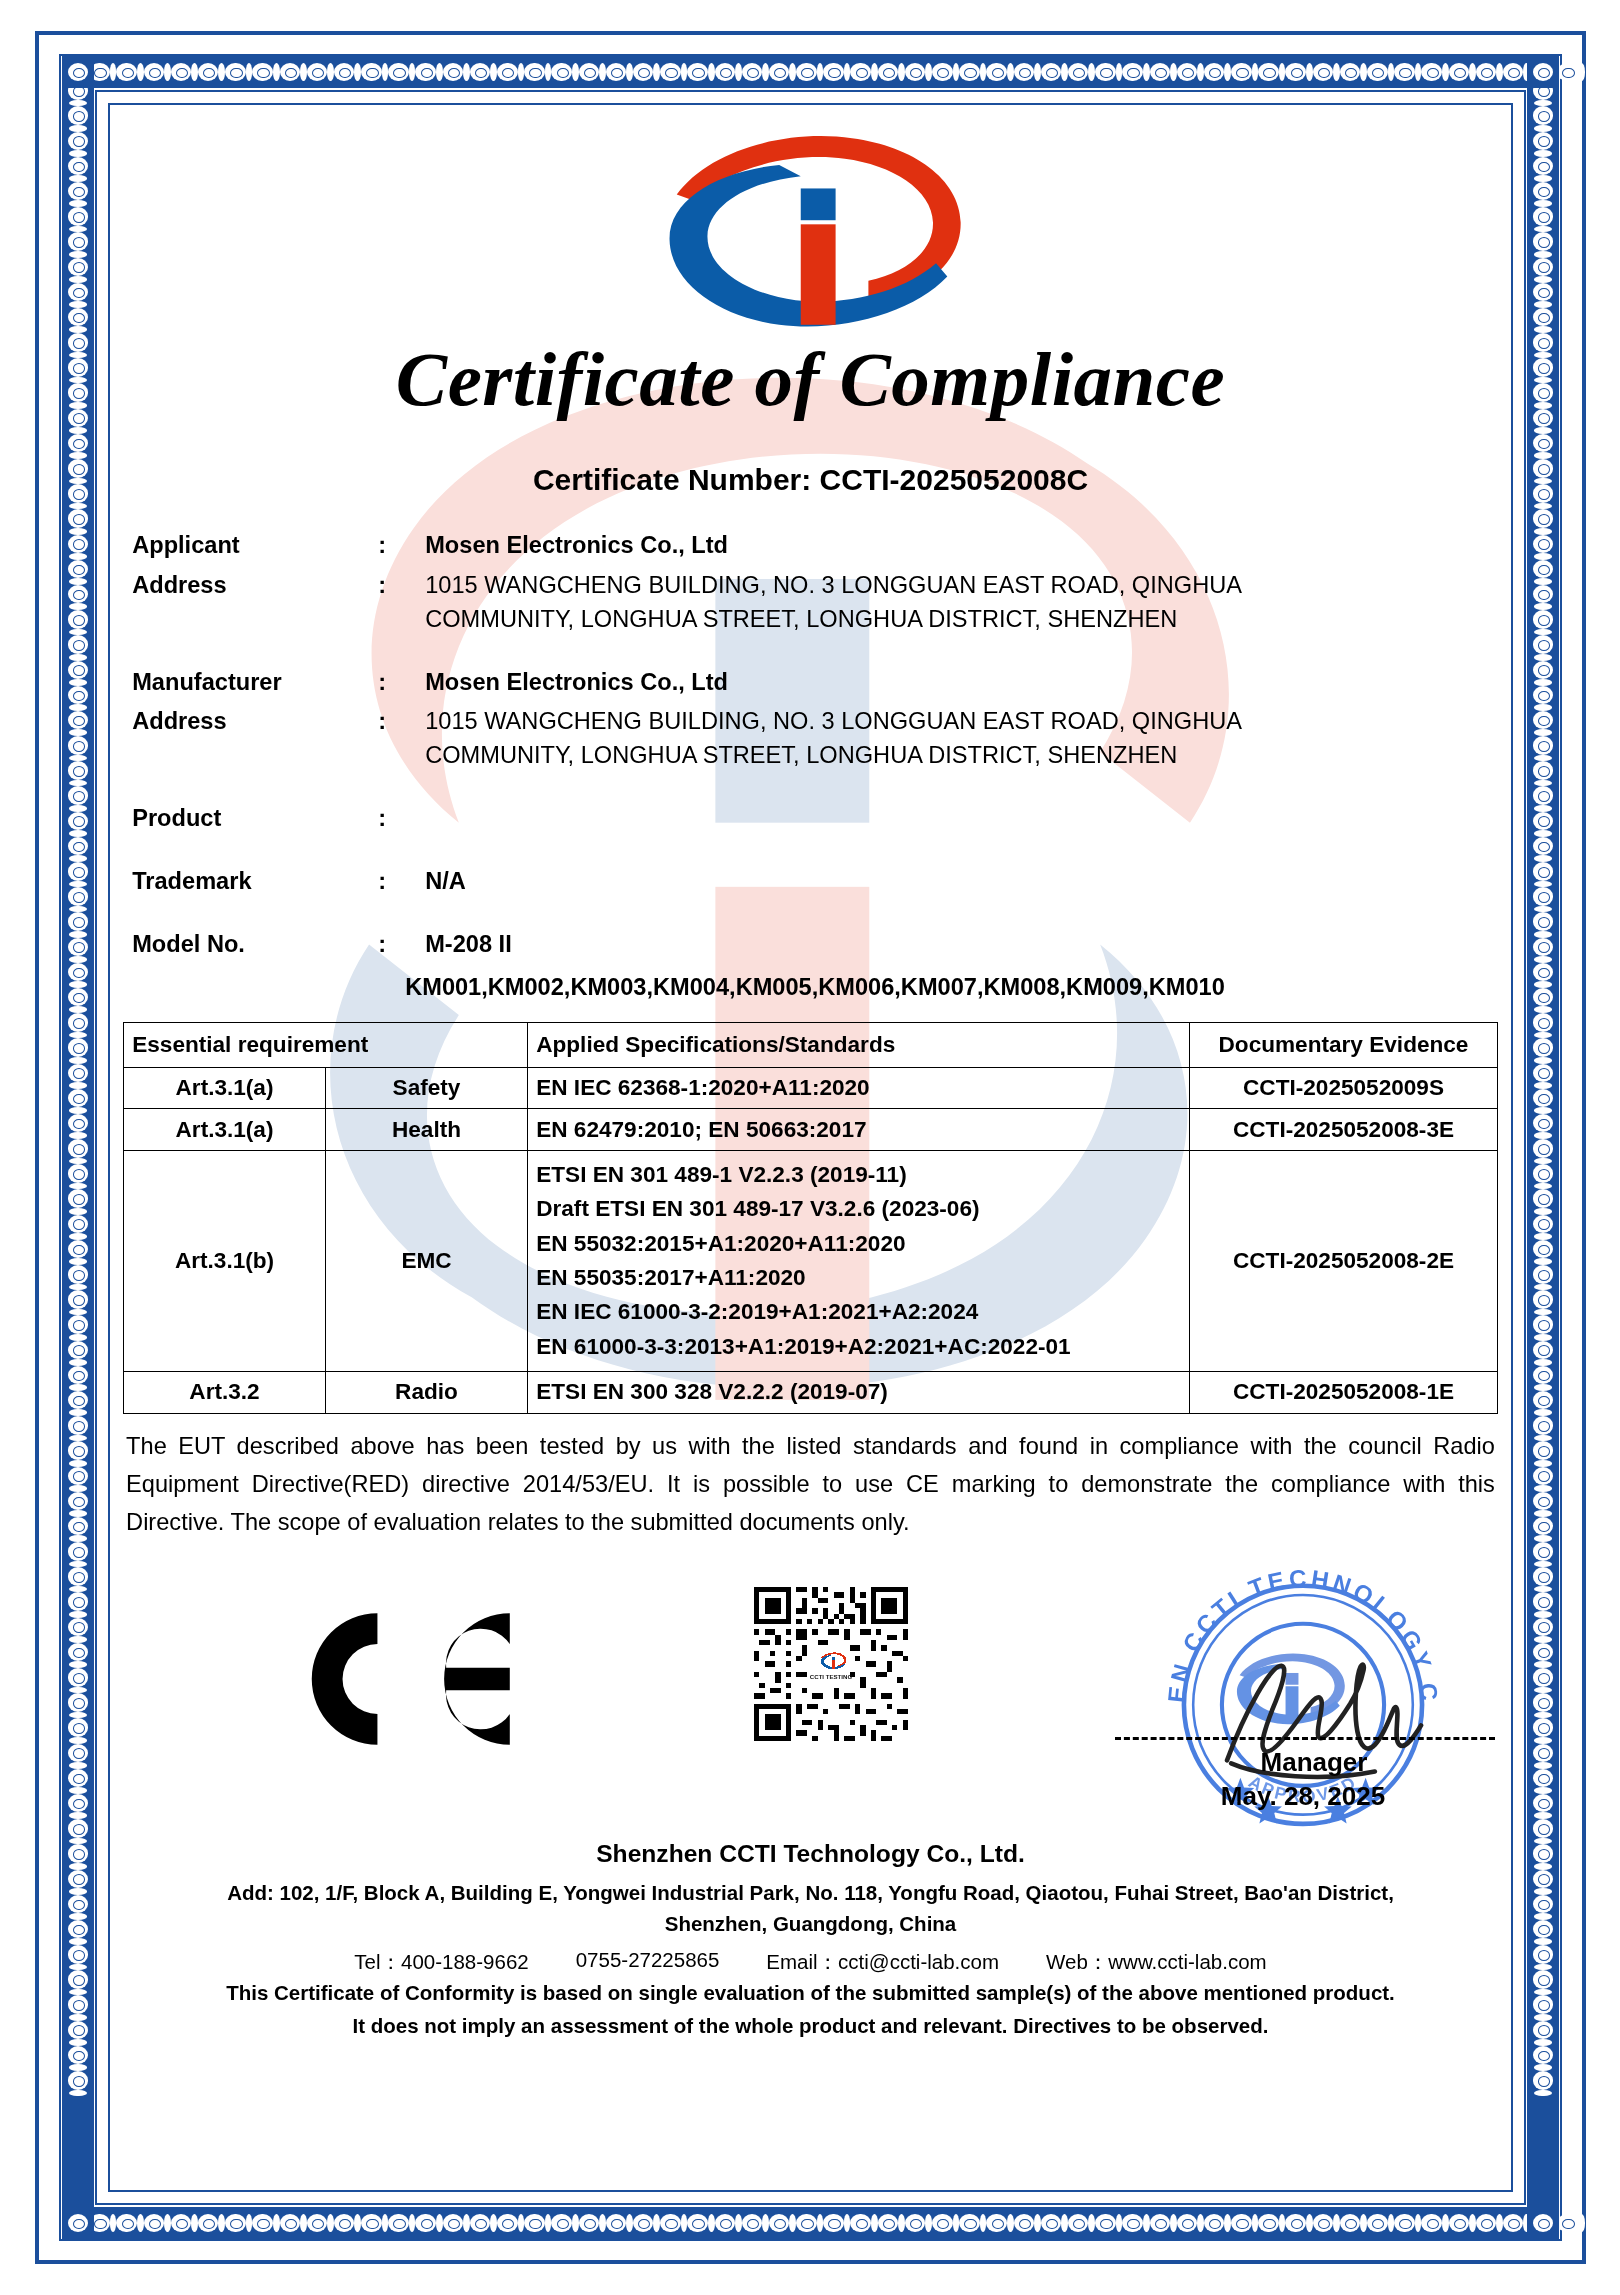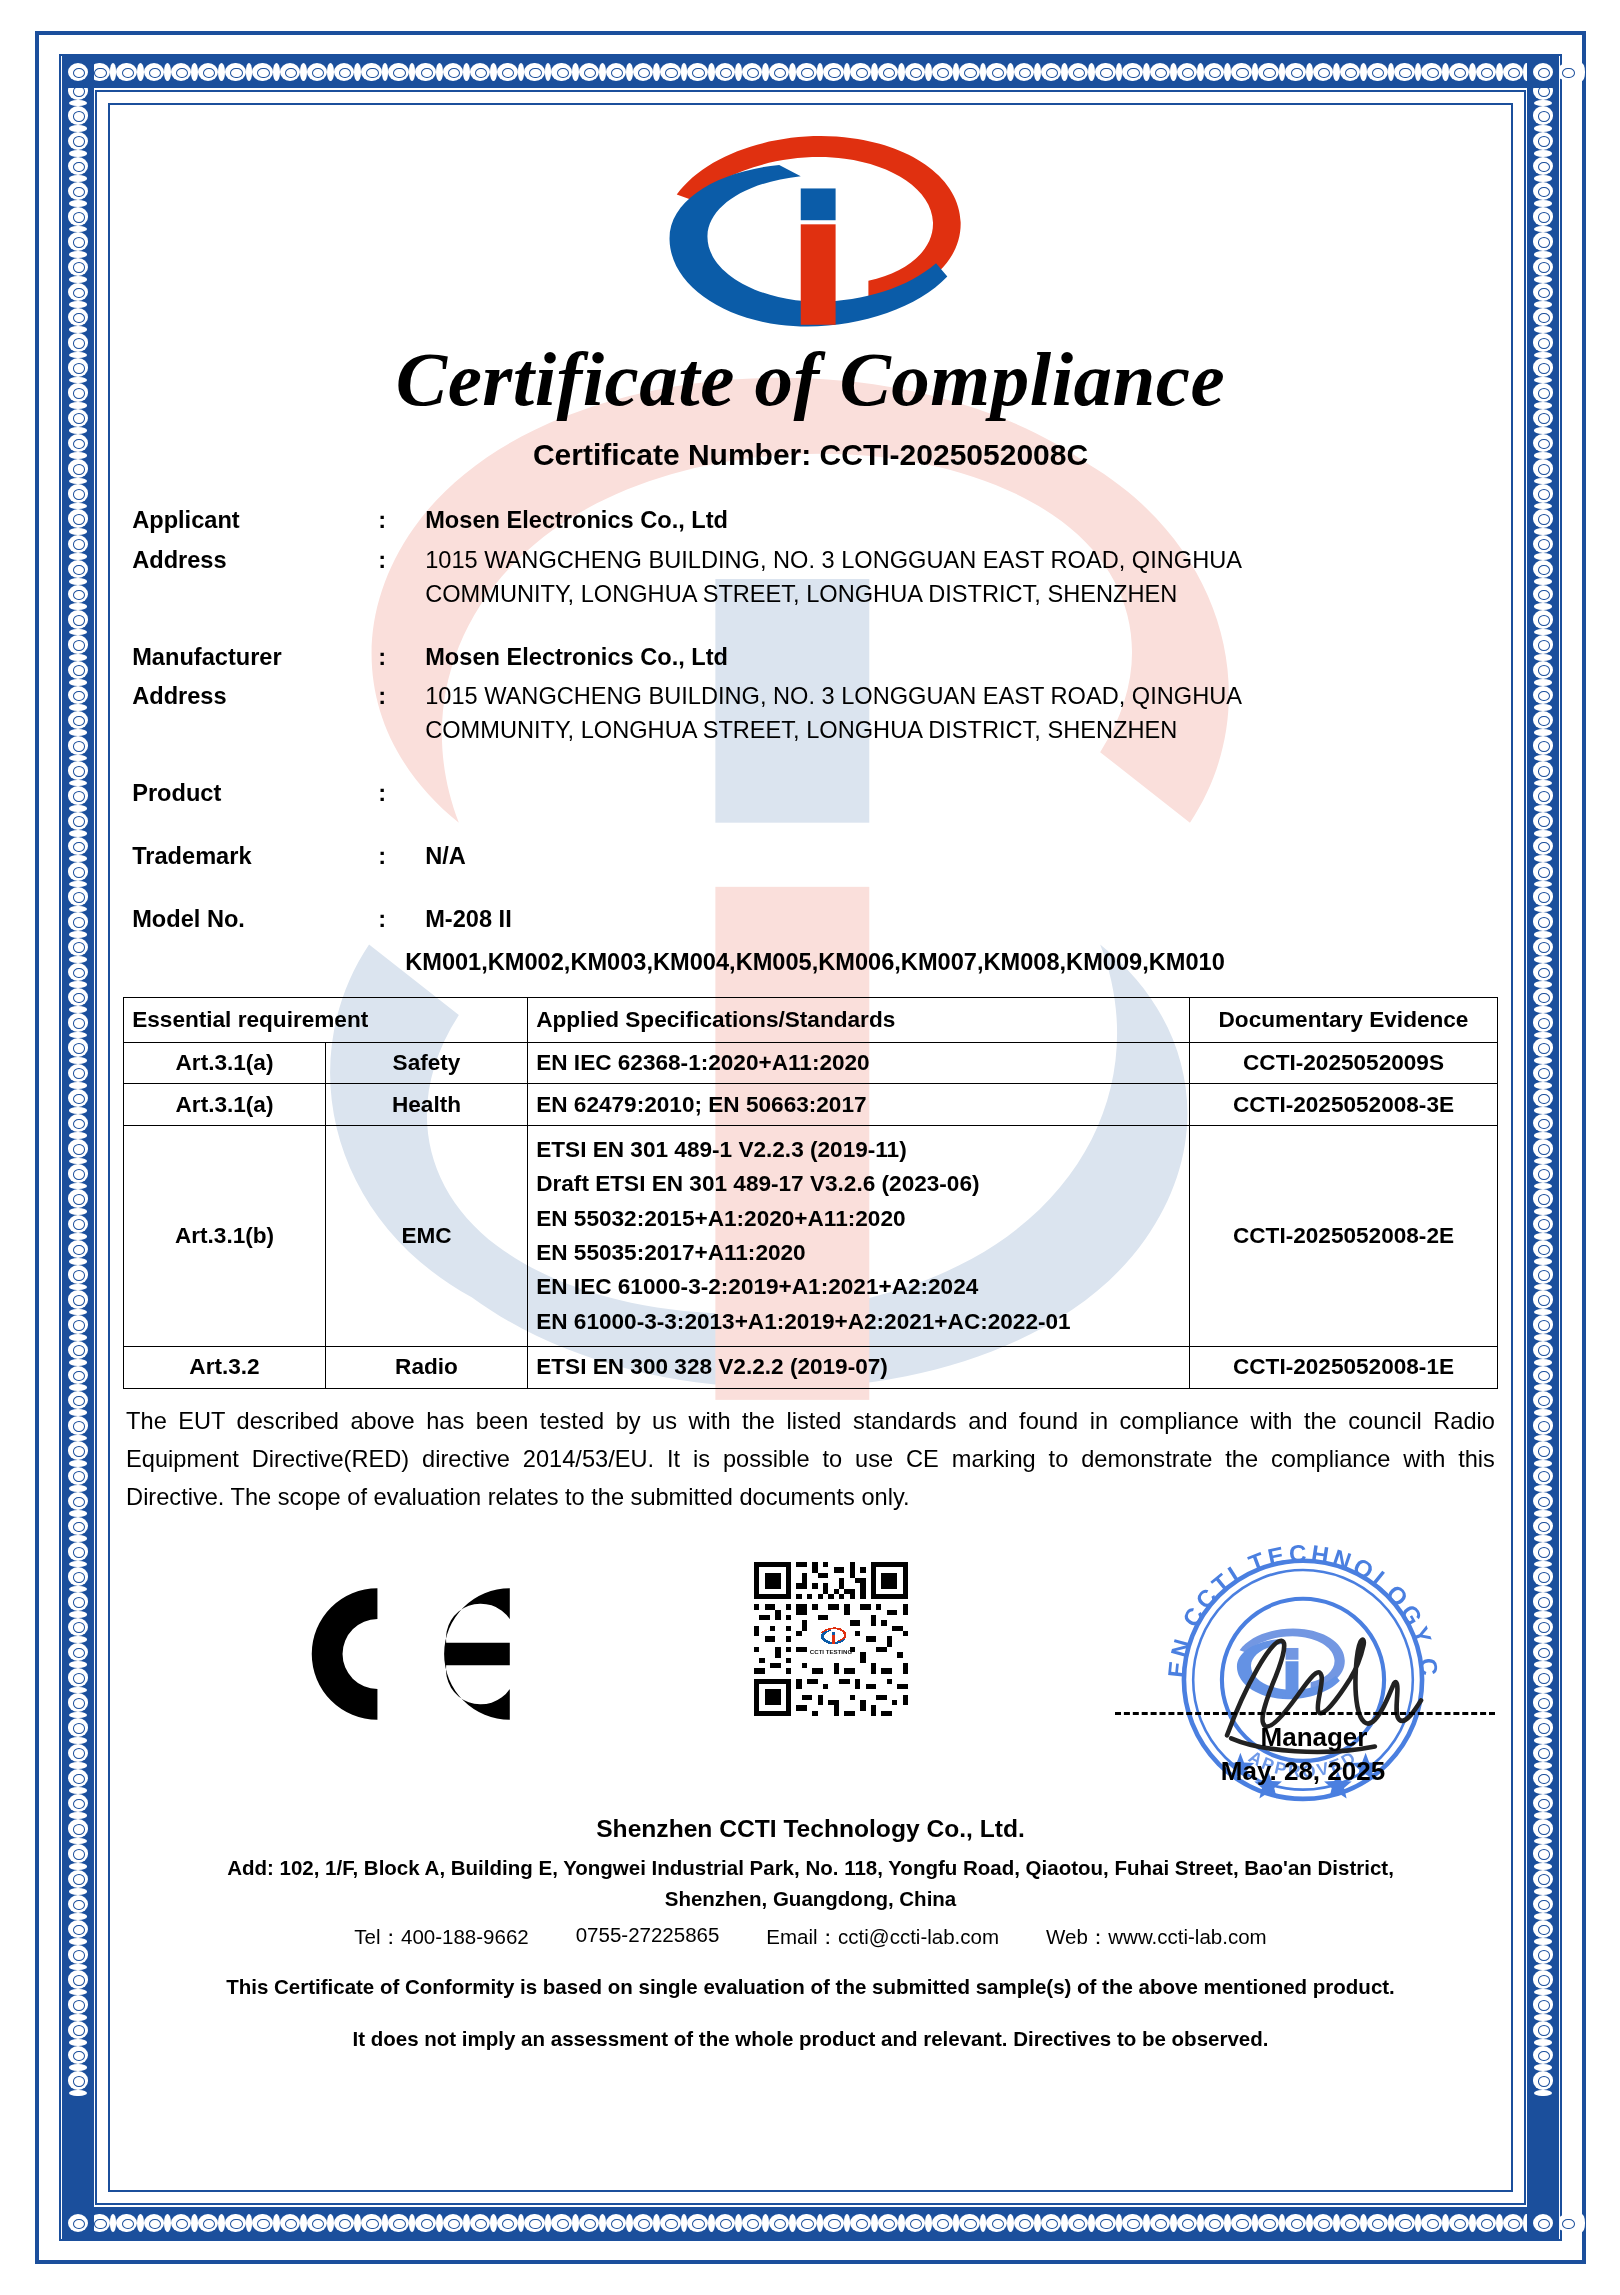--- a/index.html
+++ b/index.html
@@ -134,21 +134,21 @@
     margin-top: 5.1px;
     line-height: 1.05;
   }
 
   .cert-number {
     position: relative; z-index: 3;
     text-align: center;
     font-size: 30px;
     font-weight: bold;
     color: #000000;
-    margin-top: 18px;
+    margin-top: 43px;
   }
 
   
   .info {
     position: relative; z-index: 3;
     margin-top: 31px;
     padding: 0 6.2px 0 9.2px;
   }
   .info-row { display: flex; align-items: flex-start; margin-bottom: 13.3px; }
   .info-row.tight { margin-bottom: 5.1px; }
@@ -249,21 +249,21 @@
   .footer-addr {
     font-size: 20.5px; font-weight: bold; color: #000; line-height: 1.52;
   }
   .footer-contact {
     font-size: 20.5px; font-weight: normal; color: #000;
     margin-top: 9.2px;
     display: flex; justify-content: center; gap: 47px;
   }
   .footer-note {
     font-size: 20.5px; font-weight: bold; color: #000;
-    margin-top: 20px; line-height: 1.52;
+    margin-top: 1px; line-height: 1.52;
   }
 </style>
 </head>
 <body>
 
 <div class="page">
 
   <div class="frame-outer"></div>
   <div class="frame-band-outer"></div>
   <div class="frame-band-inner"></div>

